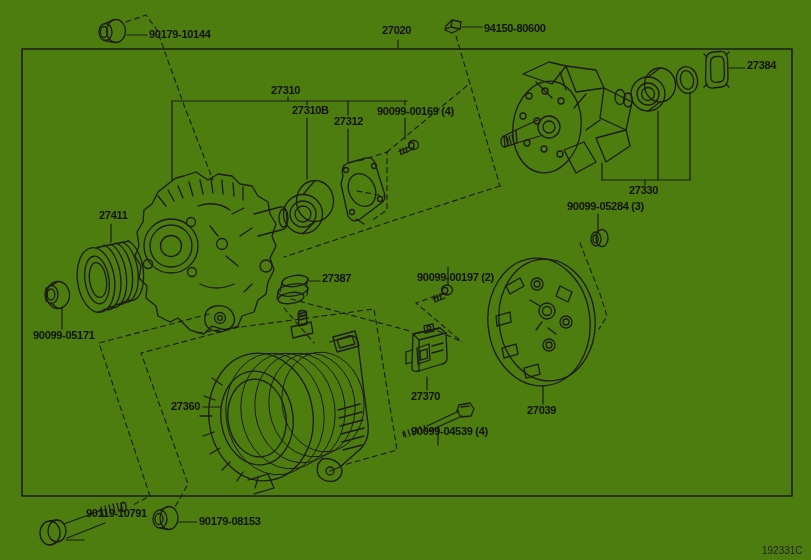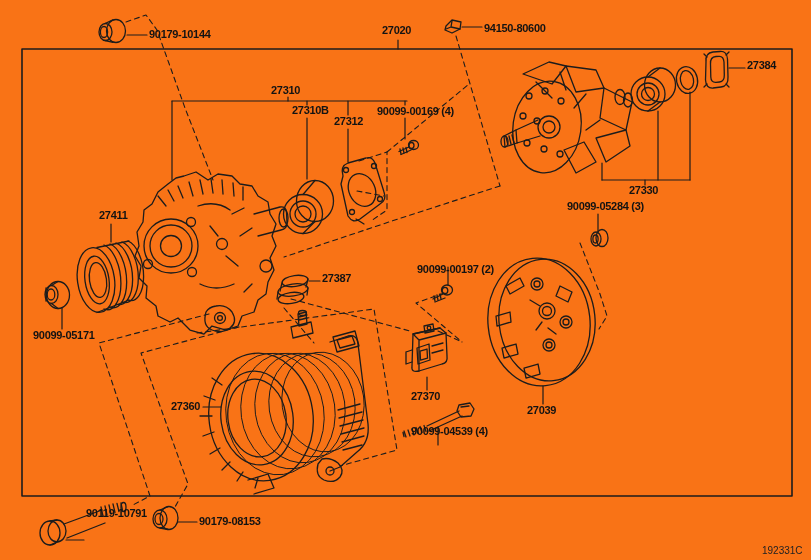--- a/index.html
+++ b/index.html
@@ -1,16 +1,16 @@
 <!DOCTYPE html>
 <html><head>
 <meta charset="utf-8">
 <style>
   html,body{margin:0;padding:0;background:#ffffff;}
-  .stage{position:relative;width:811px;height:560px;background:#f97316;overflow:hidden;
+  .stage{position:relative;width:811px;height:560px;background:#4d7c0f;overflow:hidden;
          font-family:"Liberation Sans",sans-serif;}
   .art{position:absolute;left:0;top:0;}
   .callout{position:absolute;font-weight:bold;font-size:11px;line-height:11px;
            letter-spacing:-0.3px;color:#131313;white-space:nowrap;}
   .code{position:absolute;font-weight:normal;font-size:10px;line-height:10px;
         letter-spacing:0;color:#222;}
   svg *{vector-effect:non-scaling-stroke;}
 </style>
 </head>
 <body>
@@ -308,21 +308,21 @@
 <div class="callout" style="left:747px;top:60px">27384</div>
 <div class="callout" style="left:271px;top:85px">27310</div>
 <div class="callout" style="left:292px;top:105px">27310B</div>
 <div class="callout" style="left:334px;top:116px">27312</div>
 <div class="callout" style="left:377px;top:106px">90099-00169 (4)</div>
 <div class="callout" style="left:629px;top:185px">27330</div>
 <div class="callout" style="left:567px;top:201px">90099-05284 (3)</div>
 <div class="callout" style="left:99px;top:210px">27411</div>
 <div class="callout" style="left:33px;top:330px">90099-05171</div>
 <div class="callout" style="left:322px;top:273px">27387</div>
-<div class="callout" style="left:417px;top:264px">90099-00197 (2)</div>
+<div class="callout" style="left:417px;top:272px">90099-00197 (2)</div>
 <div class="callout" style="left:411px;top:391px">27370</div>
 <div class="callout" style="left:527px;top:405px">27039</div>
 <div class="callout" style="left:171px;top:401px">27360</div>
 <div class="callout" style="left:411px;top:426px">90099-04539 (4)</div>
 <div class="callout" style="left:86px;top:508px">90119-10791</div>
 <div class="callout" style="left:199px;top:516px">90179-08153</div>
 
 <div class="code" style="left:762px;top:546px">192331C</div>
 
 </div>

